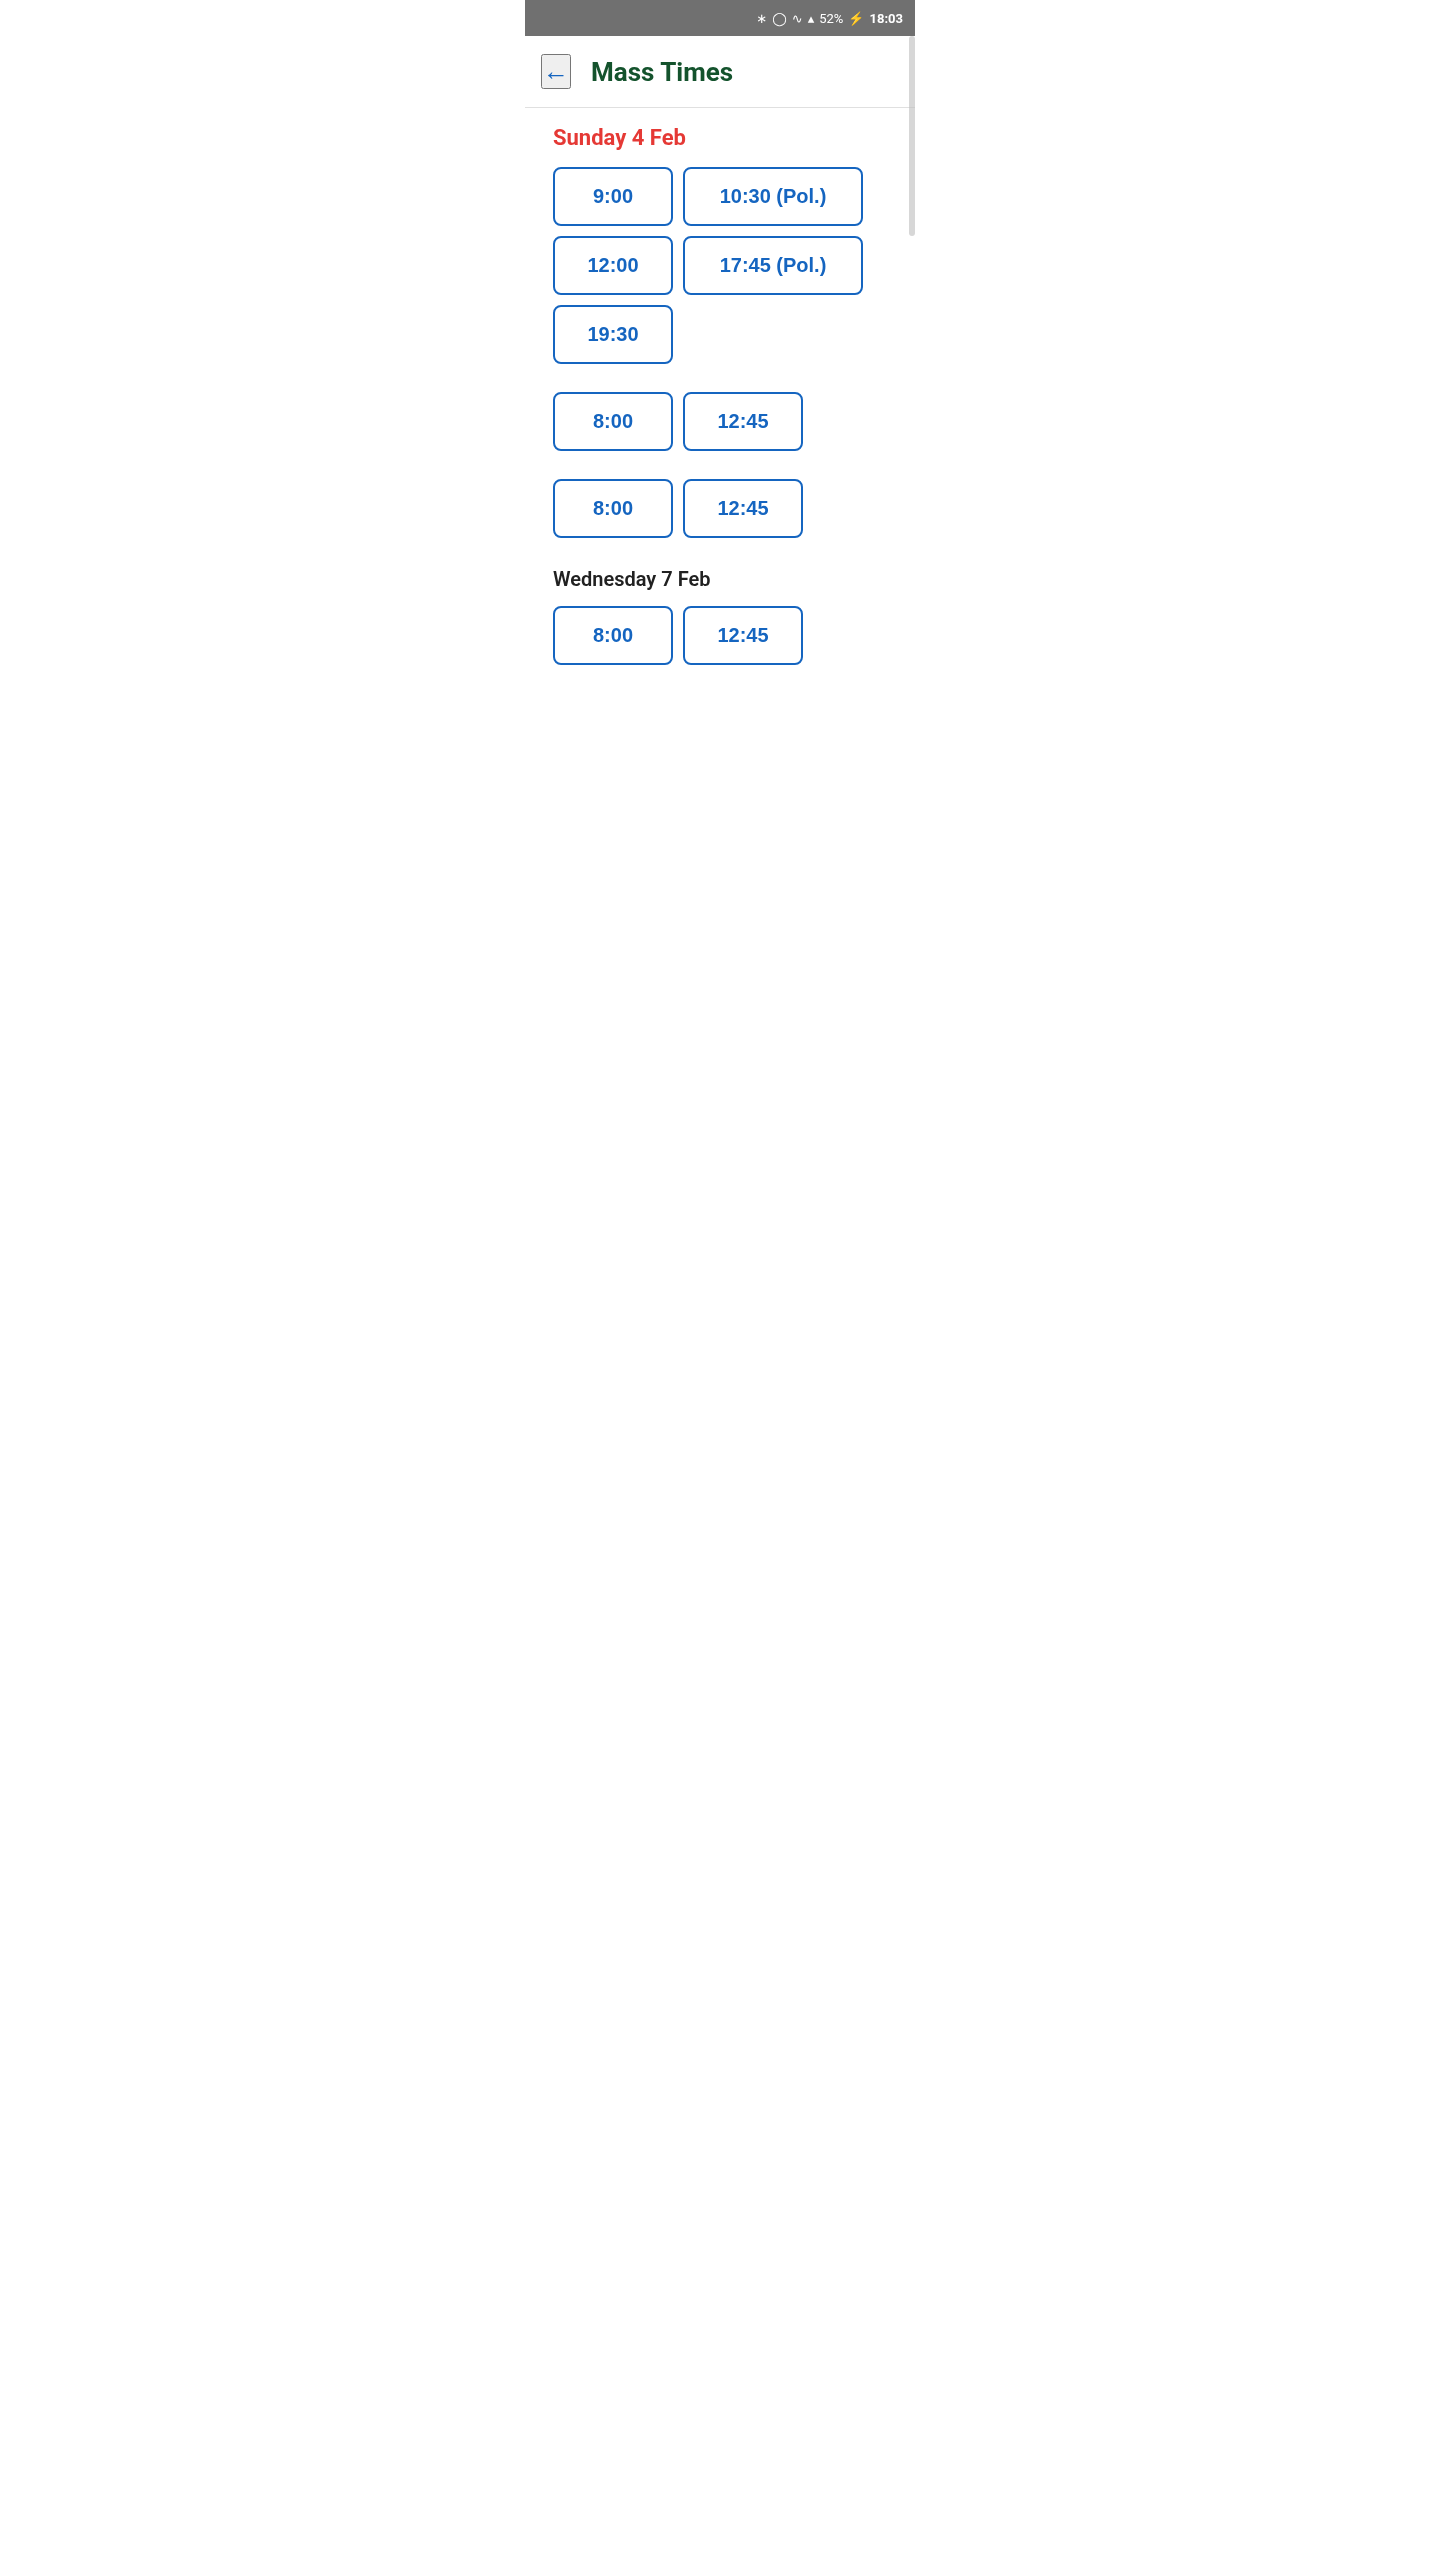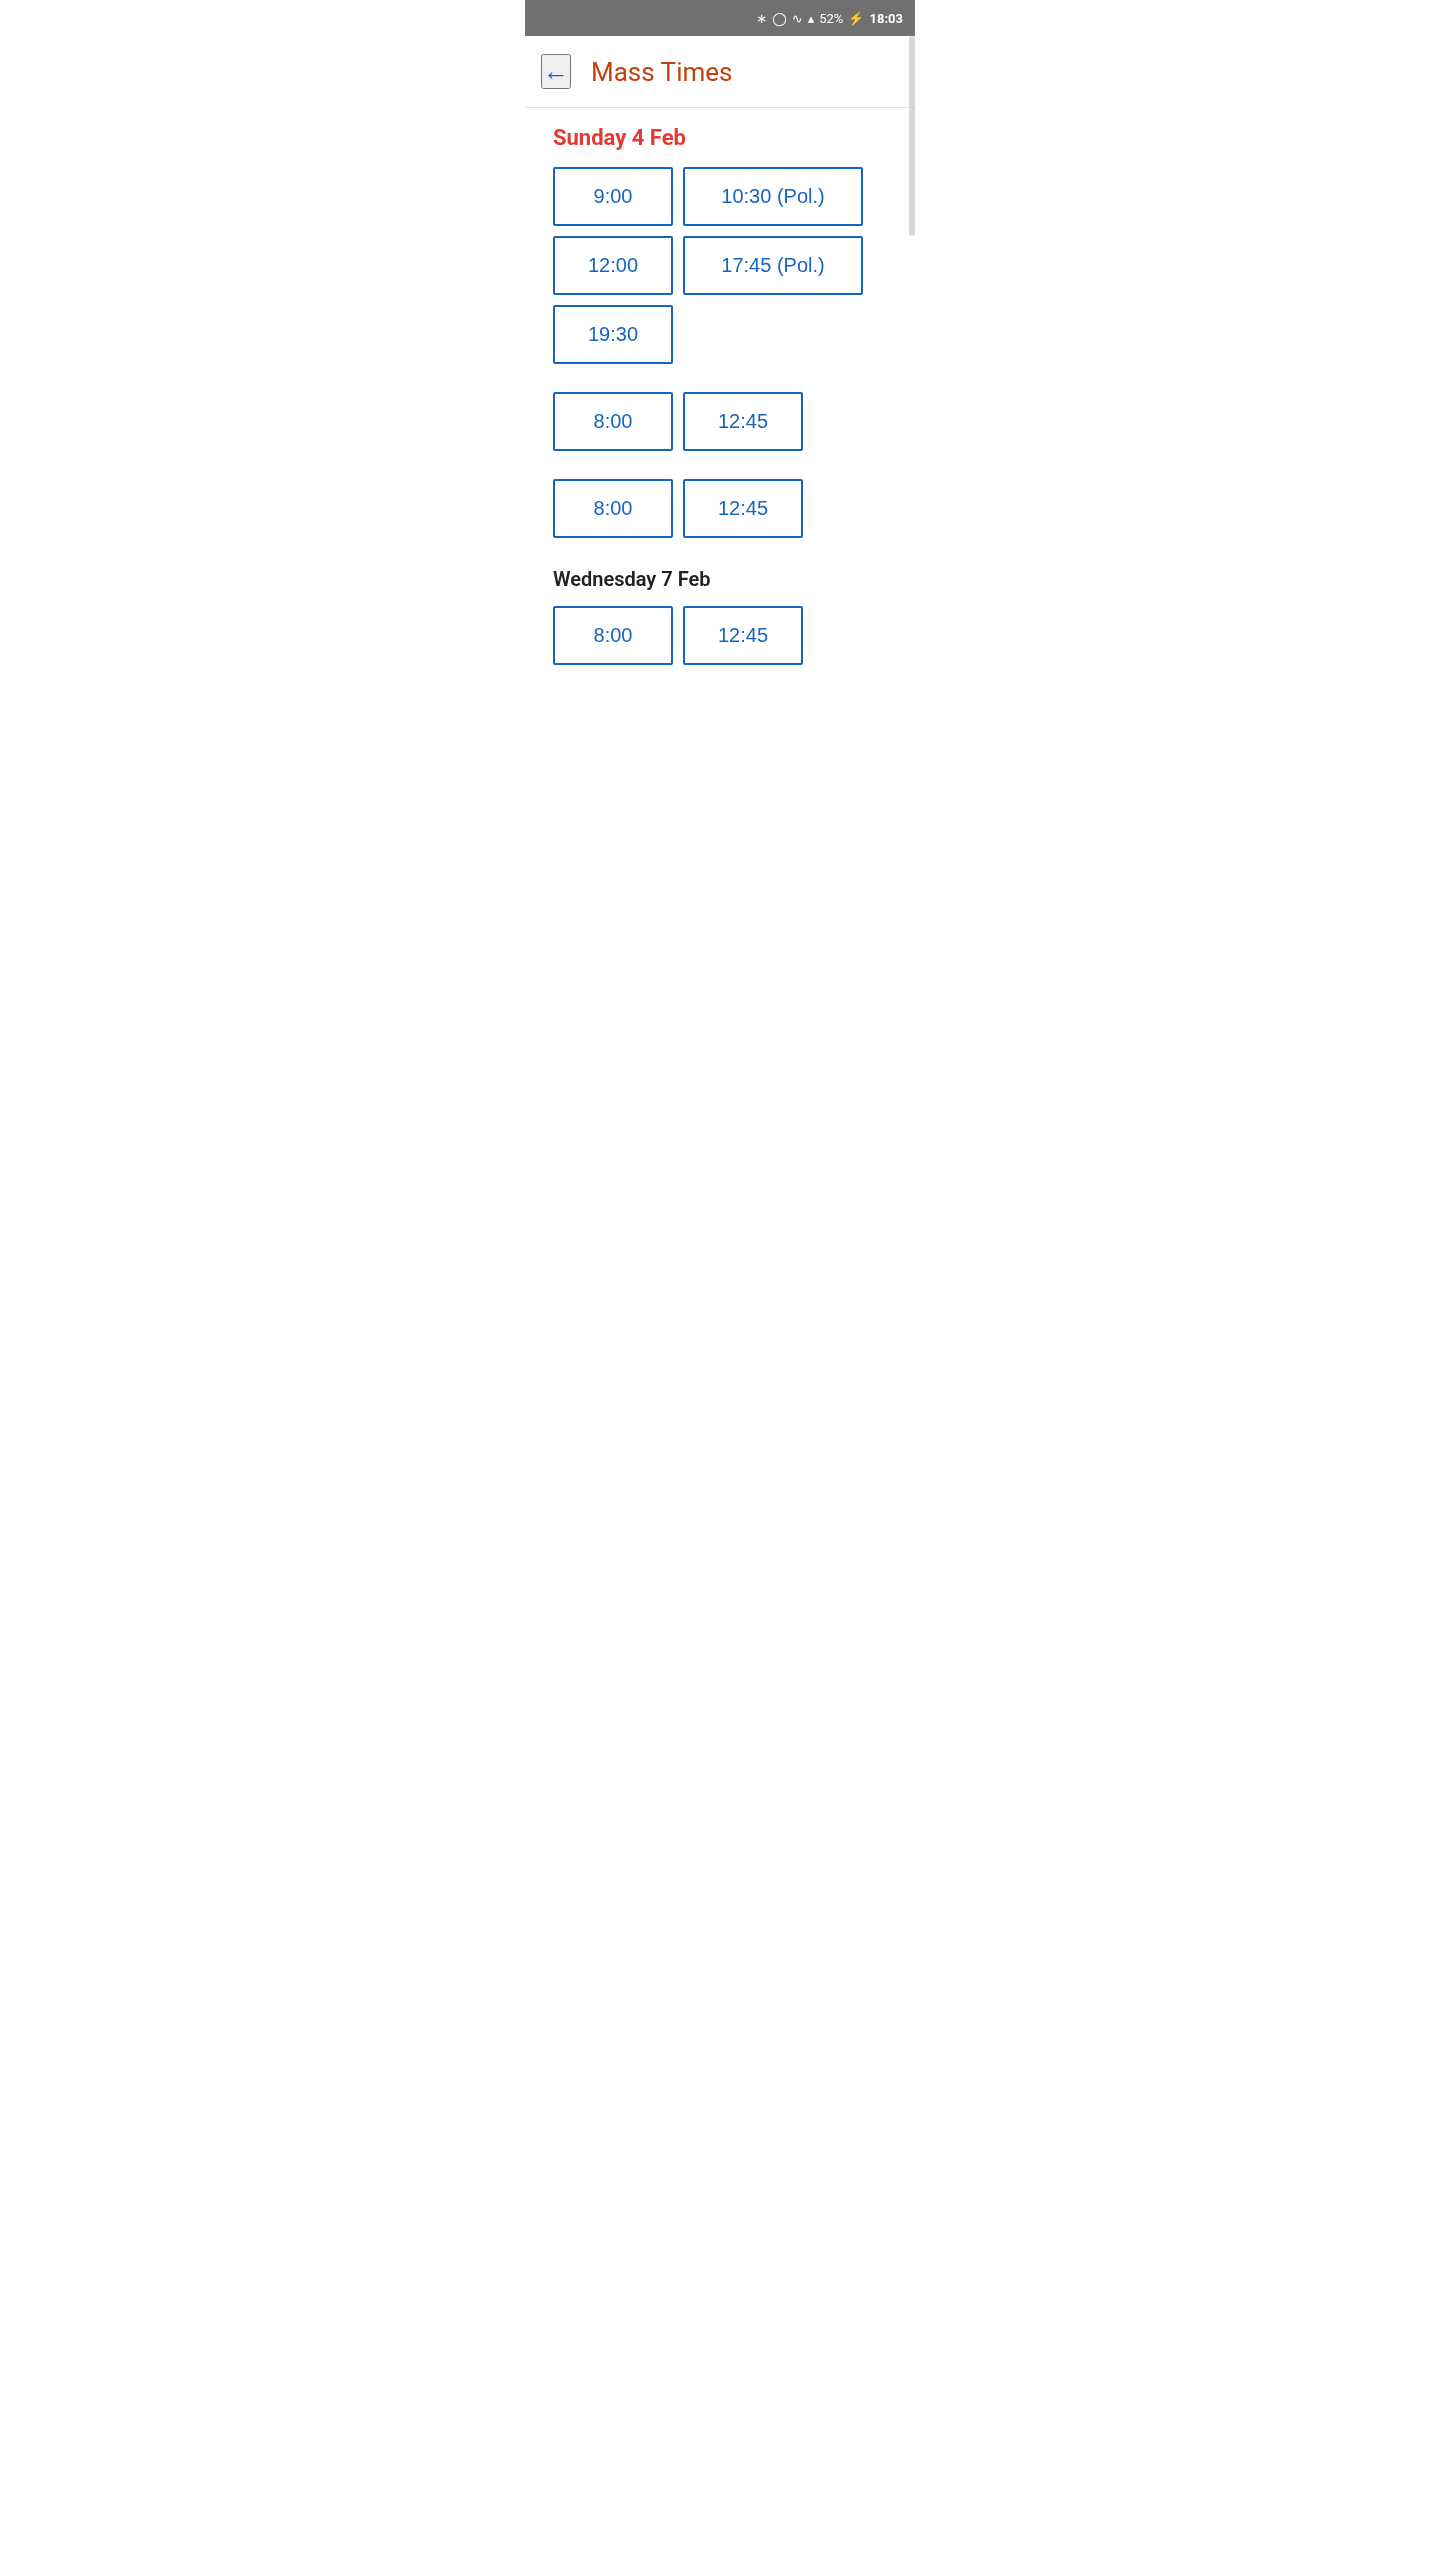--- a/index.html
+++ b/index.html
@@ -64,22 +64,22 @@
       color: #1565C0;
       font-size: 26px;
       cursor: pointer;
       margin-right: 20px;
       display: flex;
       align-items: center;
     }
 
     .page-title {
       font-size: 26px;
-      font-weight: 400;
-      color: #c2410c;
+      font-weight: 700;
+      color: #14532d;
     }
 
     
     .content {
       padding: 16px 20px;
     }
 
     
     .day-section {
       margin-bottom: 28px;
@@ -114,26 +114,26 @@
       display: flex;
       flex-wrap: wrap;
       gap: 10px;
     }
 
     .time-btn {
       border: 2px solid #1565C0;
       background: #ffffff;
       color: #1565C0;
       font-size: 20px;
-      font-weight: 400;
+      font-weight: 700;
       padding: 16px 20px;
       cursor: pointer;
       min-width: 120px;
       text-align: center;
-      border-radius: 2px;
+      border-radius: 8px;
     }
 
     .time-btn-wide {
       min-width: 180px;
     }
 
     
     .scrollbar-hint {
       position: absolute;
       right: 0;

